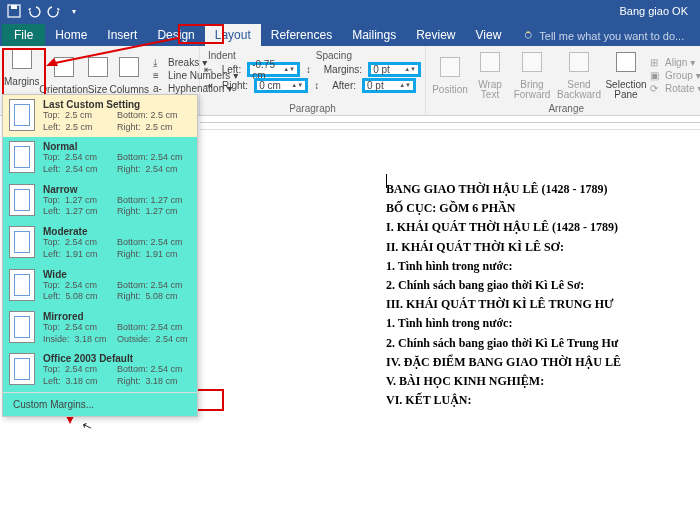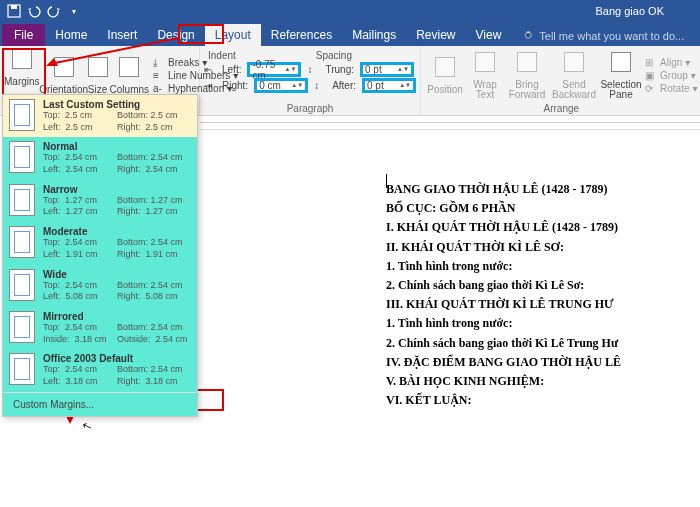--- a/index.html
+++ b/index.html
@@ -2,25 +2,25 @@
 <html><head>
 <meta charset="utf-8">
 <style>
 * { margin: 0; padding: 0; box-sizing: border-box; font-family: "Segoe UI", Tahoma, sans-serif; }
 body { width: 700px; height: 507px; overflow: hidden; background: #fff; position: relative; }
 
 .titlebar { background: #2b579a; height: 22px; display: flex; align-items: center; padding: 0 6px; color: #fff; font-size: 11px; }
 .titlebar .qat { display: flex; gap: 4px; align-items: center; }
 .titlebar .qat span { width: 16px; height: 16px; display: inline-flex; align-items: center; justify-content: center; }
 .titlebar .doc-title { position: absolute; left: 50%; transform: translateX(-50%); font-size: 11px; color: #fff; }
-.titlebar .doc-title { left: auto; right: 36px; transform: none; }
+.titlebar .doc-title { left: auto; right: 12px; transform: none; }
 
 .tabs { background: #2b579a; height: 24px; display: flex; align-items: flex-end; padding-left: 2px; }
 .tab { color: #fff; font-size: 12px; padding: 4px 10px; cursor: pointer; }
-.tab.file { background: #701a75; padding: 4px 12px; }
+.tab.file { background: #0f766e; padding: 4px 12px; }
 .tab.active { background: #f3f3f3; color: #2b579a; }
 .tell-me { color: #c8d4e8; font-size: 11px; margin-left: 12px; display: flex; align-items: center; gap: 4px; padding-bottom: 4px;}
 .tell-me svg { width: 12px; height: 12px; }
 
 .ribbon { background: #f3f3f3; height: 70px; border-bottom: 1px solid #d4d4d4; display: flex; font-size: 10px; color: #444; position: relative; }
 .ribbon-group { border-right: 1px solid #e1e1e1; padding: 2px 4px 0 4px; display: flex; flex-direction: column; justify-content: space-between; }
 .ribbon-group .label { text-align: center; font-size: 10px; color: #666; padding-bottom: 1px; }
 .rg-content { display: flex; gap: 2px; flex: 1; }
 .big-btn { display: flex; flex-direction: column; align-items: center; justify-content: center; width: 44px; gap: 8px; cursor: pointer; }
 .big-btn .ico { width: 20px; height: 20px; border: 1px solid #888; background: #fff; }
@@ -138,21 +138,21 @@
         <span style="margin-left:40px">Spacing</span>
       </div>
       <div style="display:flex;gap:6px;align-items:center">
         <span class="mini-ico">⇤</span>
         <span>Left:</span>
         <span class="spin">
             <span>-0.75 cm</span>
             <span class="arrows">▲▼</span>
           </span>
         <span class="mini-ico">↕</span>
-        <span>Trung:</span>
+        <span>Margins:</span>
         <span class="spin">
             <span>0 pt</span>
             <span class="arrows">▲▼</span>
           </span>
       </div>
       <div style="display:flex;gap:6px;align-items:center">
         <span class="mini-ico">⇥</span>
         <span>Right:</span>
         <span class="spin">
             <span>0 cm</span>

